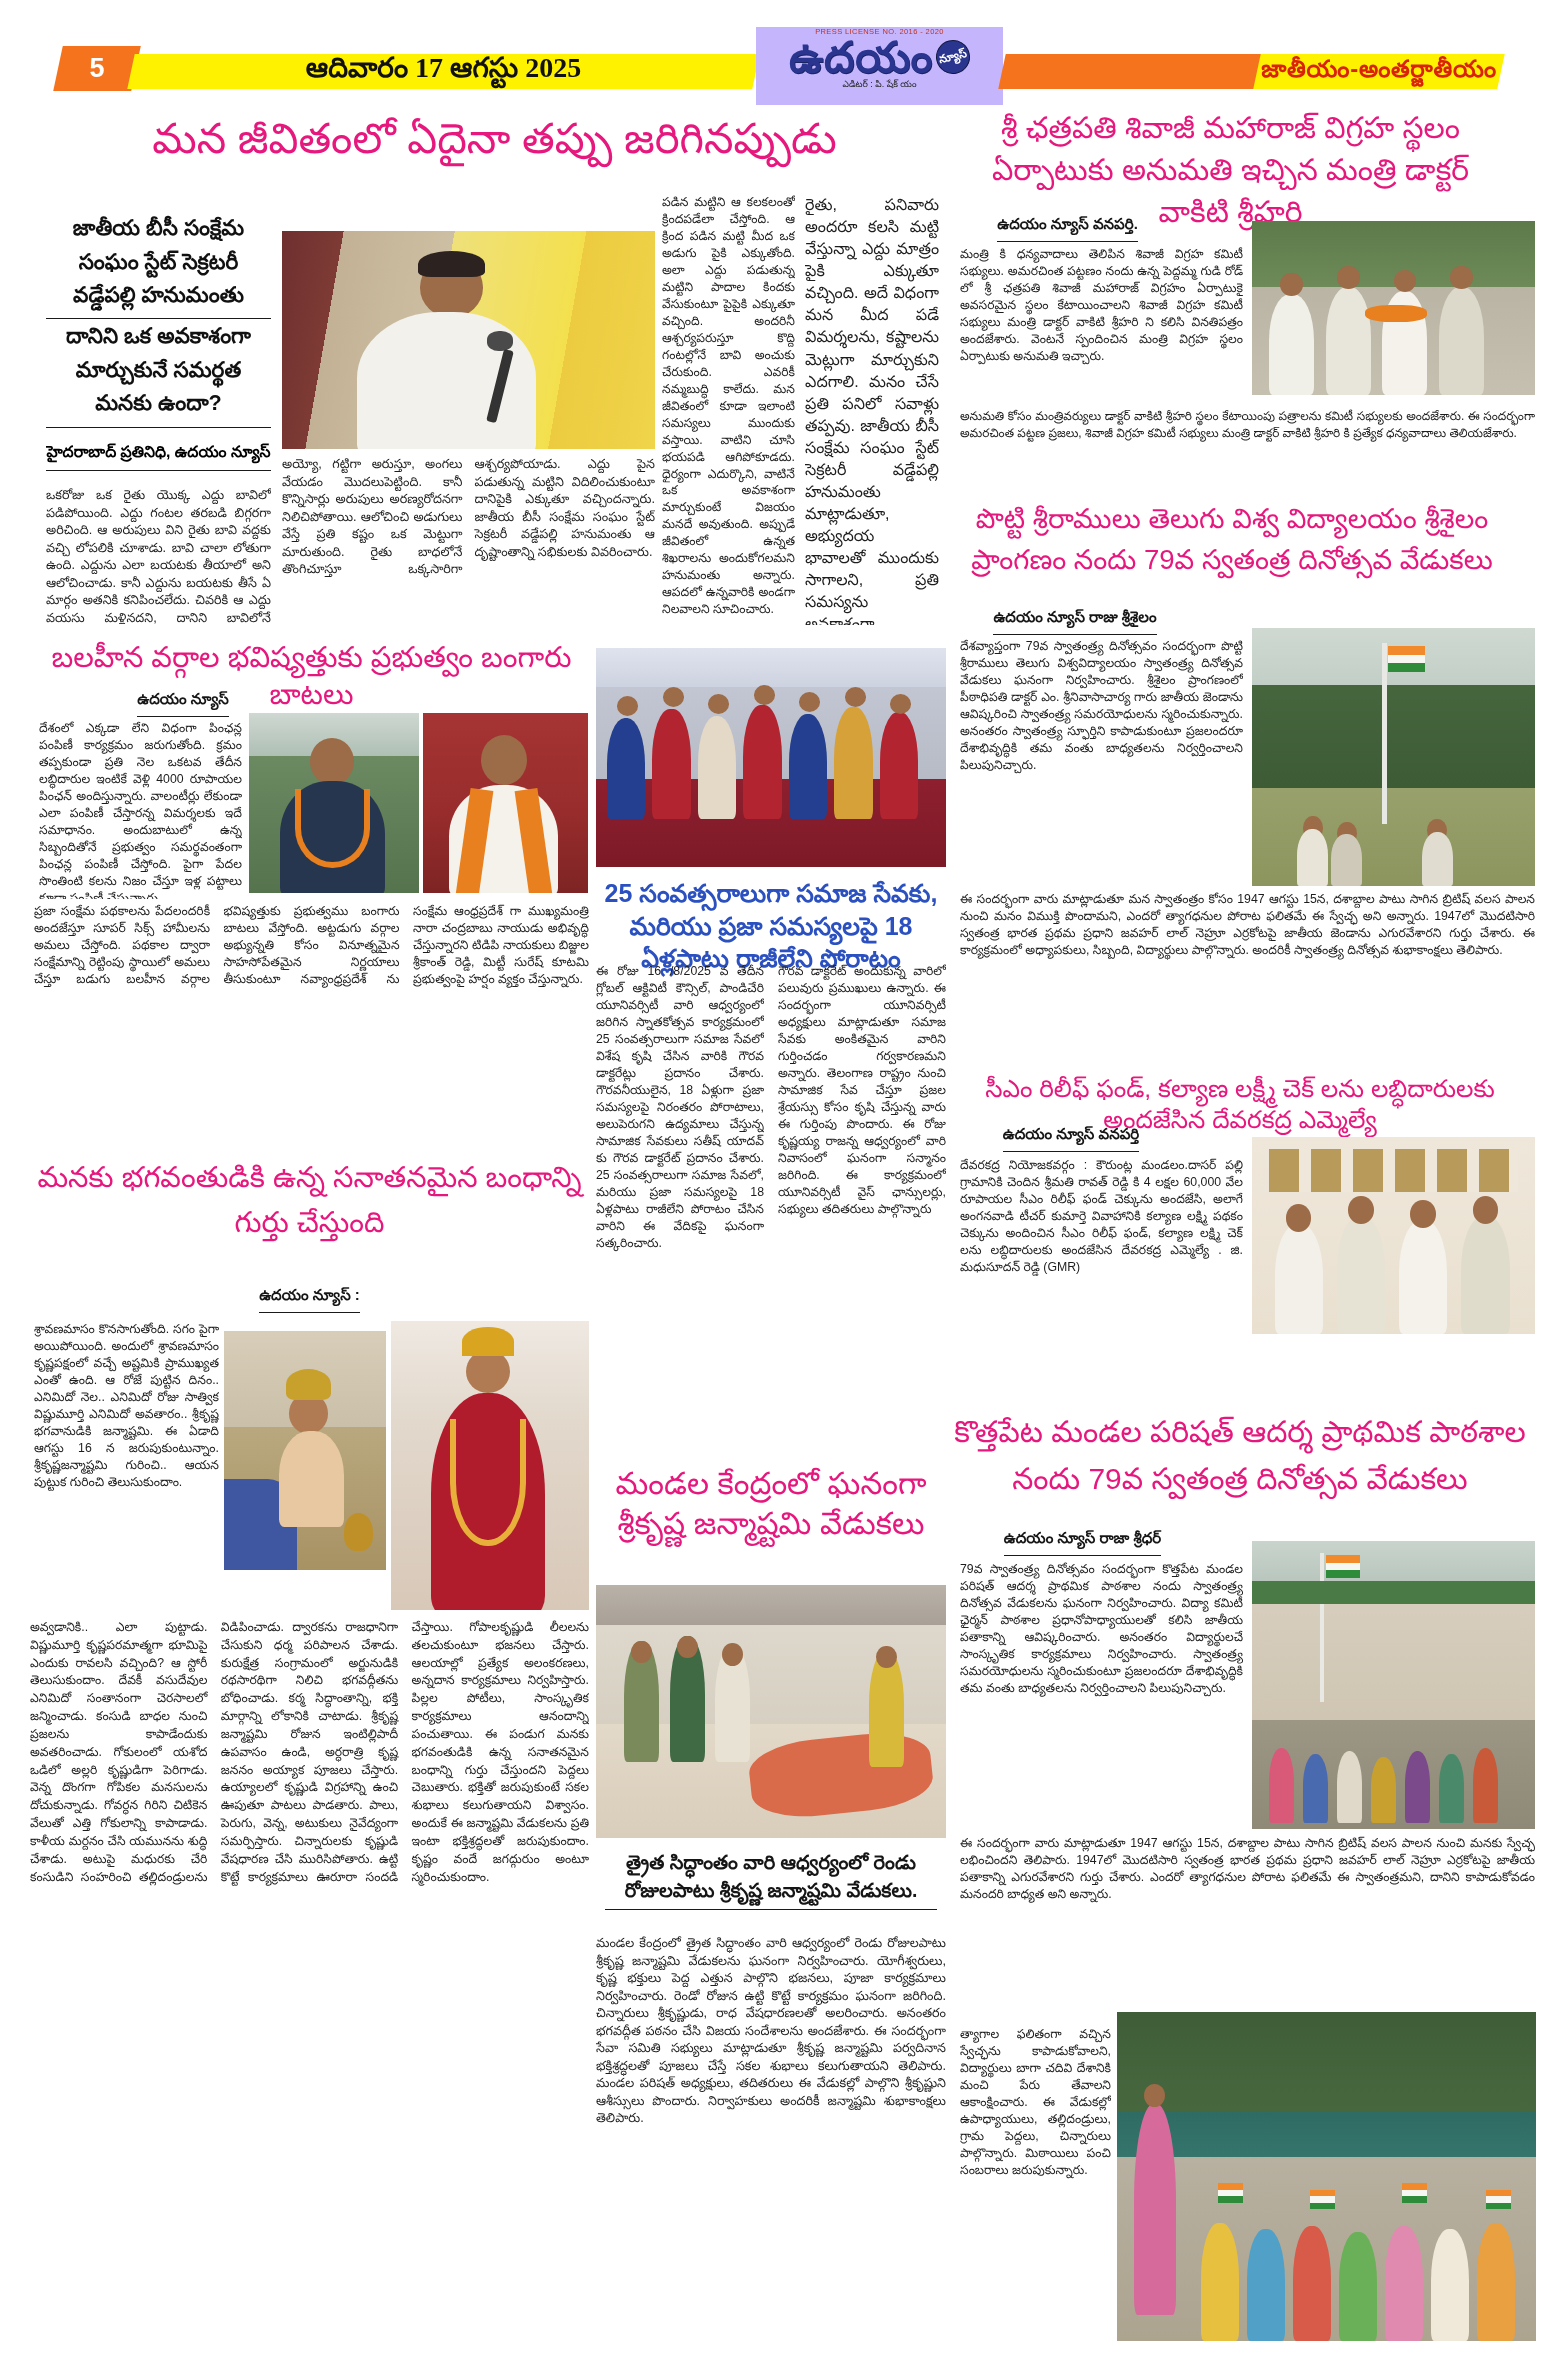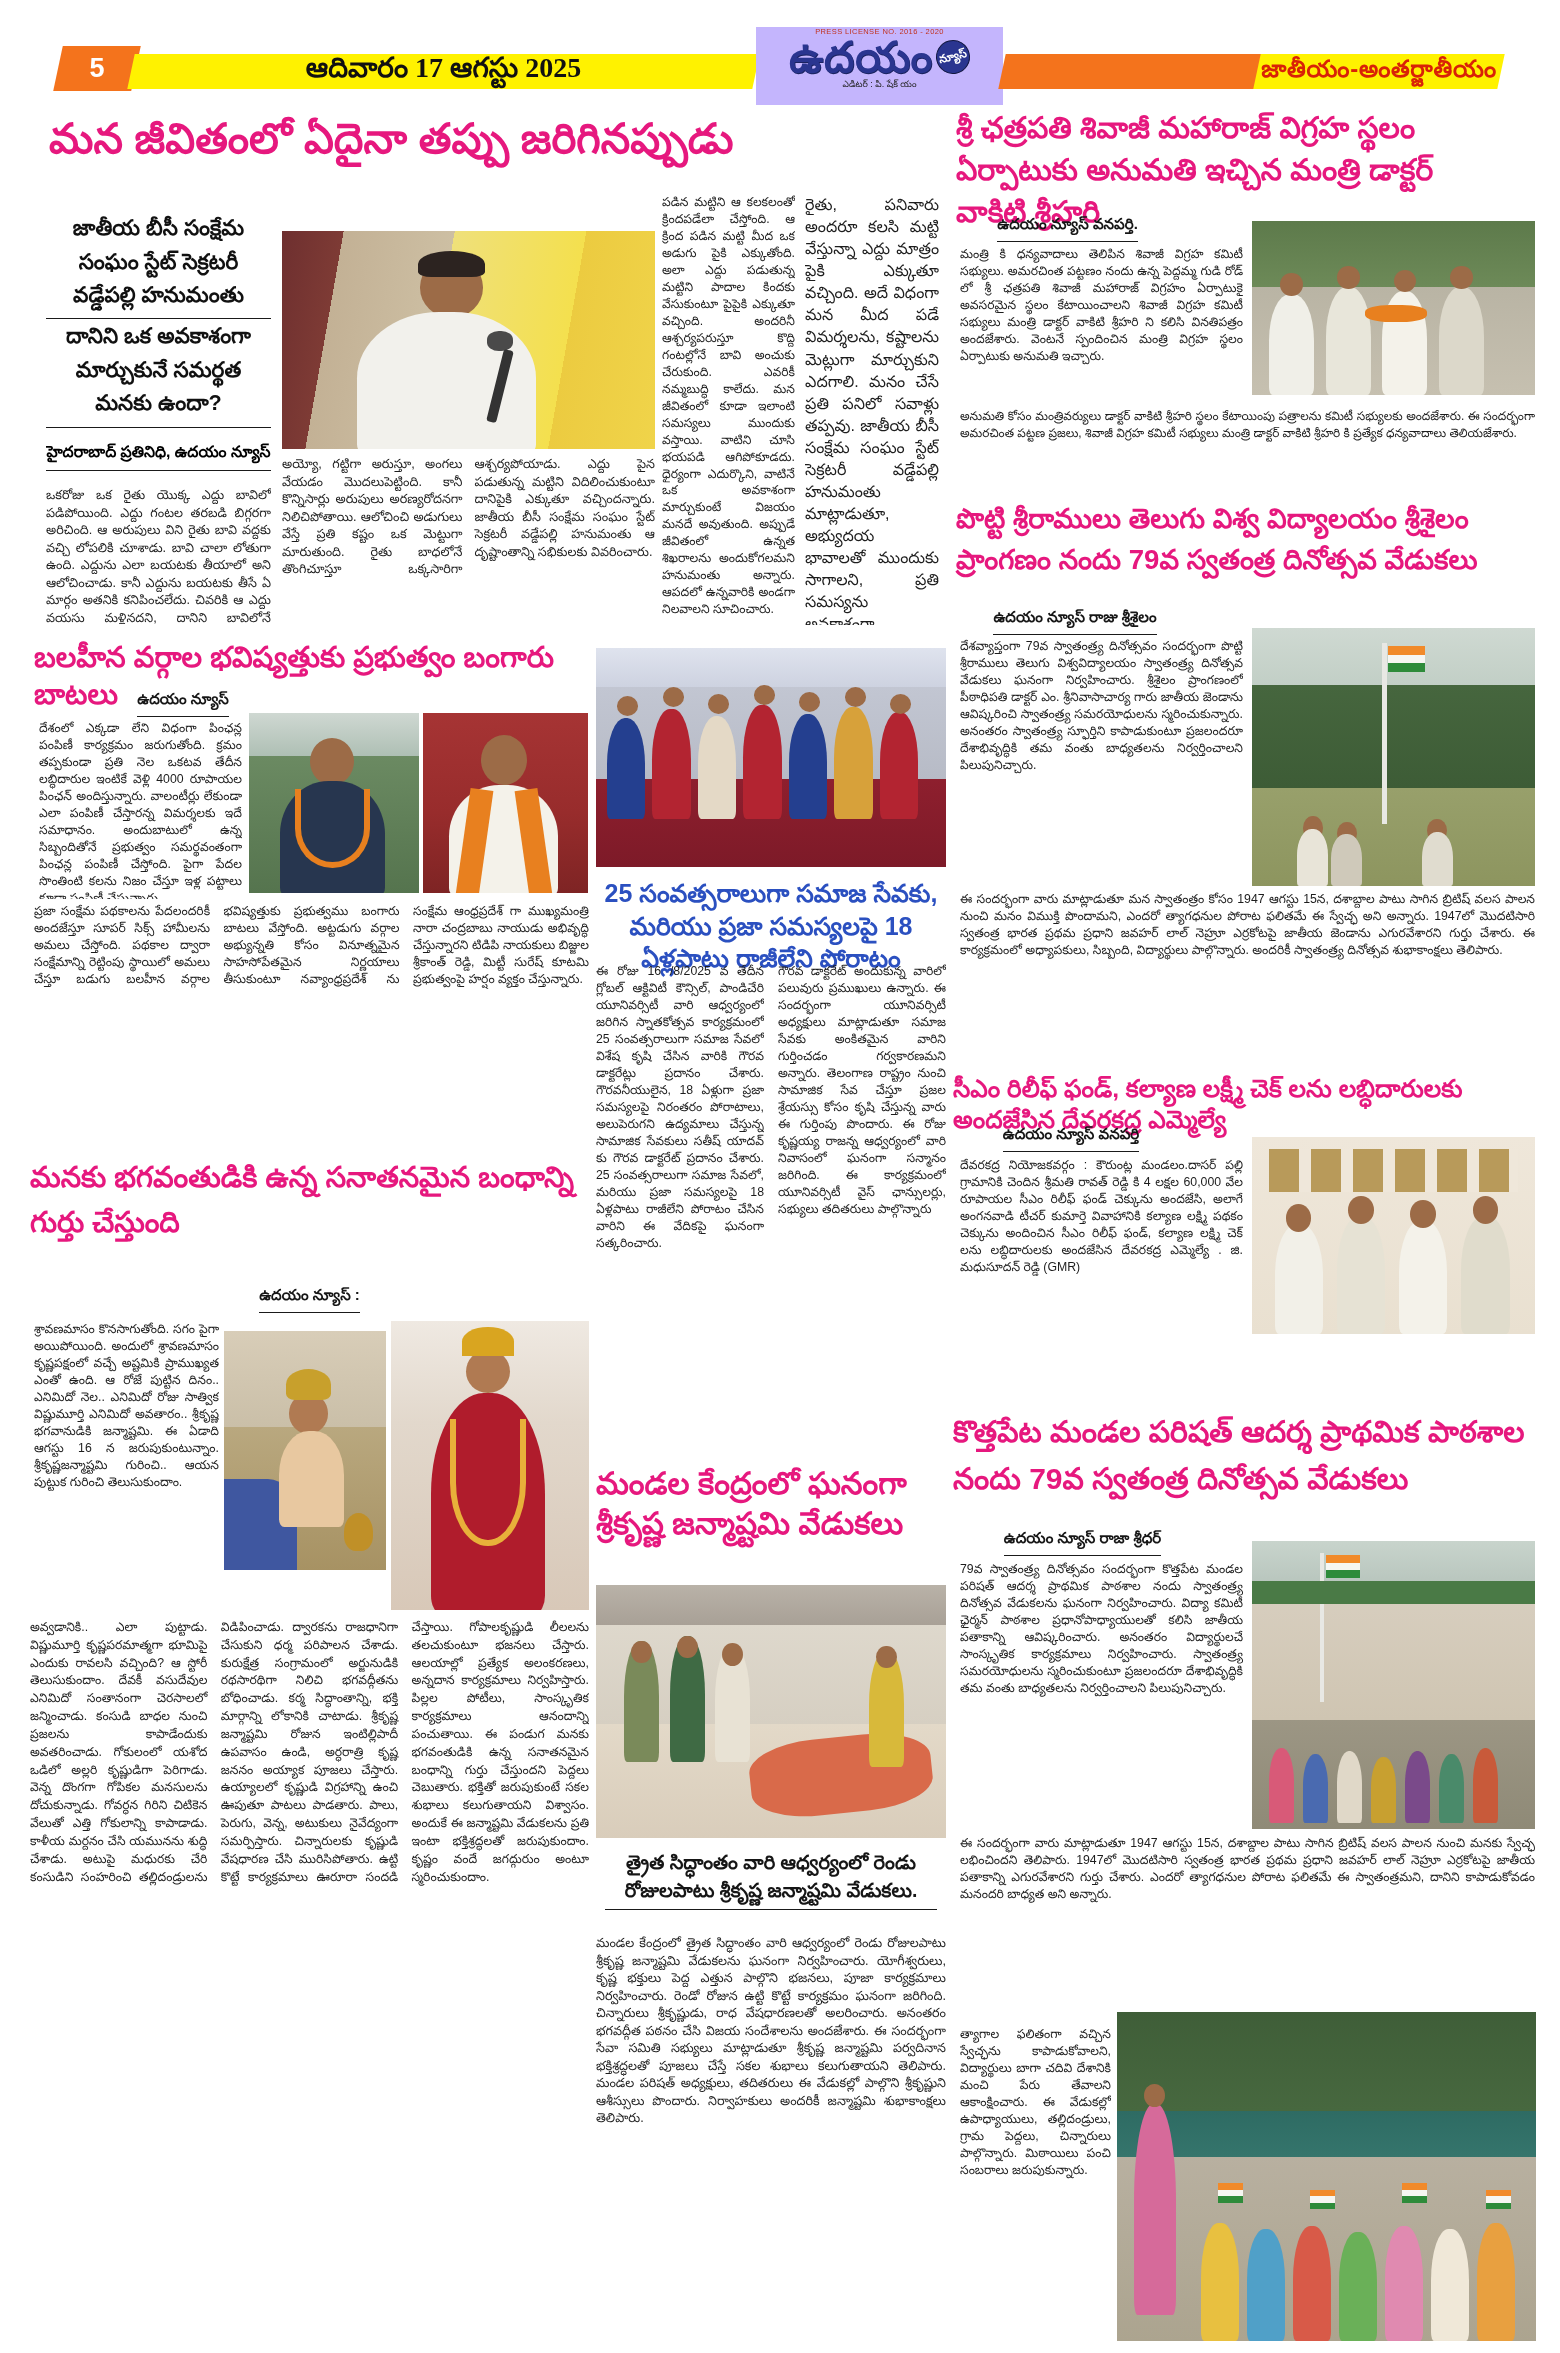--- a/index.html
+++ b/index.html
@@ -20,21 +20,21 @@
 
   #hdr-logo { position:absolute; left:756px; top:27px; width:247px; height:78px; text-align:center; background:#c4b5fd; }
   #hdr-logo .lic { font-size:7.5px; color:#c23320; letter-spacing:0.4px; white-space:nowrap; }
   .logo-row { display:flex; align-items:center; justify-content:center; gap:3px; margin-top:0.7px; }
   .logo-main { font-size:43px; line-height:.95; font-weight:bold; color:#2a3590; text-shadow:0.7px 0.7px 0 #1b2360; letter-spacing:0.7px; }
   .logo-badge { width:34px; height:34px; border-radius:50%; background:#2a3590; color:#fff; font-size:11.2px; font-weight:bold;
                 display:flex; align-items:center; justify-content:center; transform:rotate(-14deg); border:1.5px solid #11173f; }
   #hdr-logo .editor { font-size:9px; color:#222; margin-top:1.5px; }
 
   
-  .pinkhead { position:absolute; color:#e6187e; font-weight:bold; text-align:left; line-height:1.28; }
+  .pinkhead { position:absolute; color:#e6187e; font-weight:normal; text-align:center; line-height:1.28; }
   .bluehead { position:absolute; color:#2b50c0; font-weight:bold; text-align:center; line-height:1.3; }
   .blackhead { position:absolute; color:#161616; font-weight:bold; text-align:center; line-height:1.45; }
   .byline { position:absolute; color:#161616; font-weight:bold; font-size:15px; text-align:center; }
   .rule { display:inline-block; border-bottom:1.5px solid #1a1a1a; padding-bottom:5.2px; }
   .btxt { position:absolute; font-size:12.7px; line-height:1.38; color:#1d1d1d; text-align:justify; overflow:hidden; }
   .cols2 { column-count:2; column-gap:12px; }
   .cols3 { column-count:3; column-gap:13.4px; }
 
   
   #a1h { left:49px; top:112px; width:891px; font-size:42px; }

